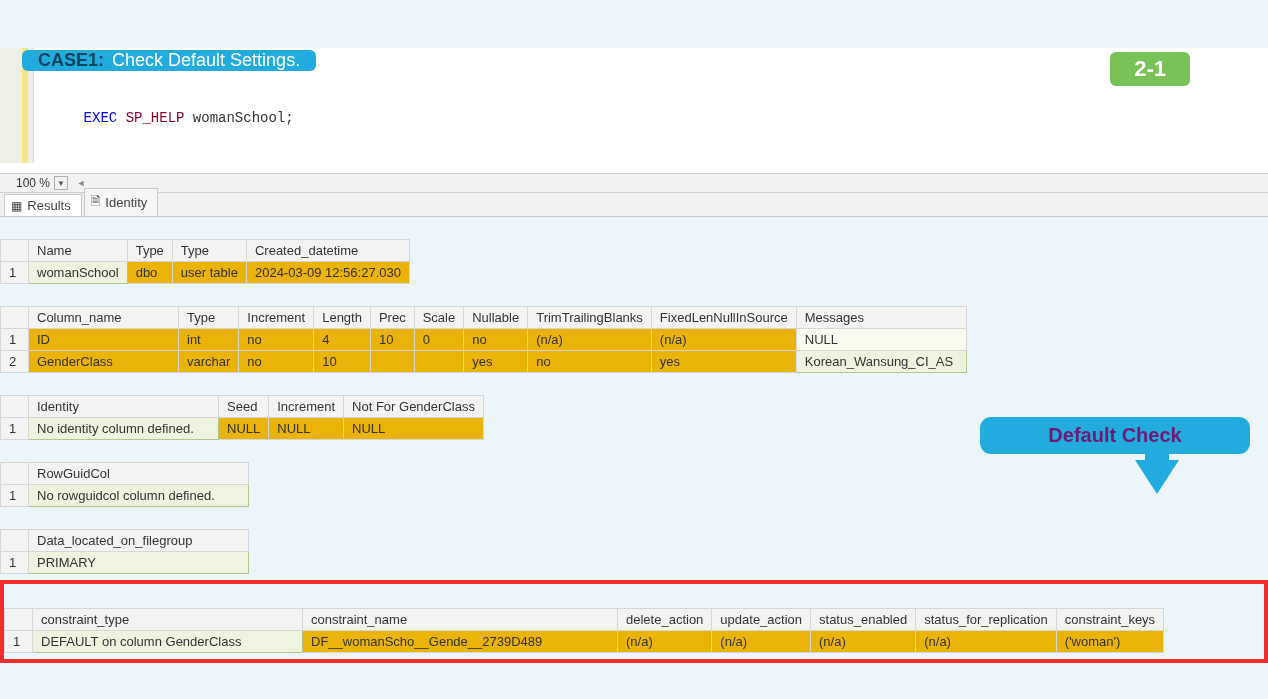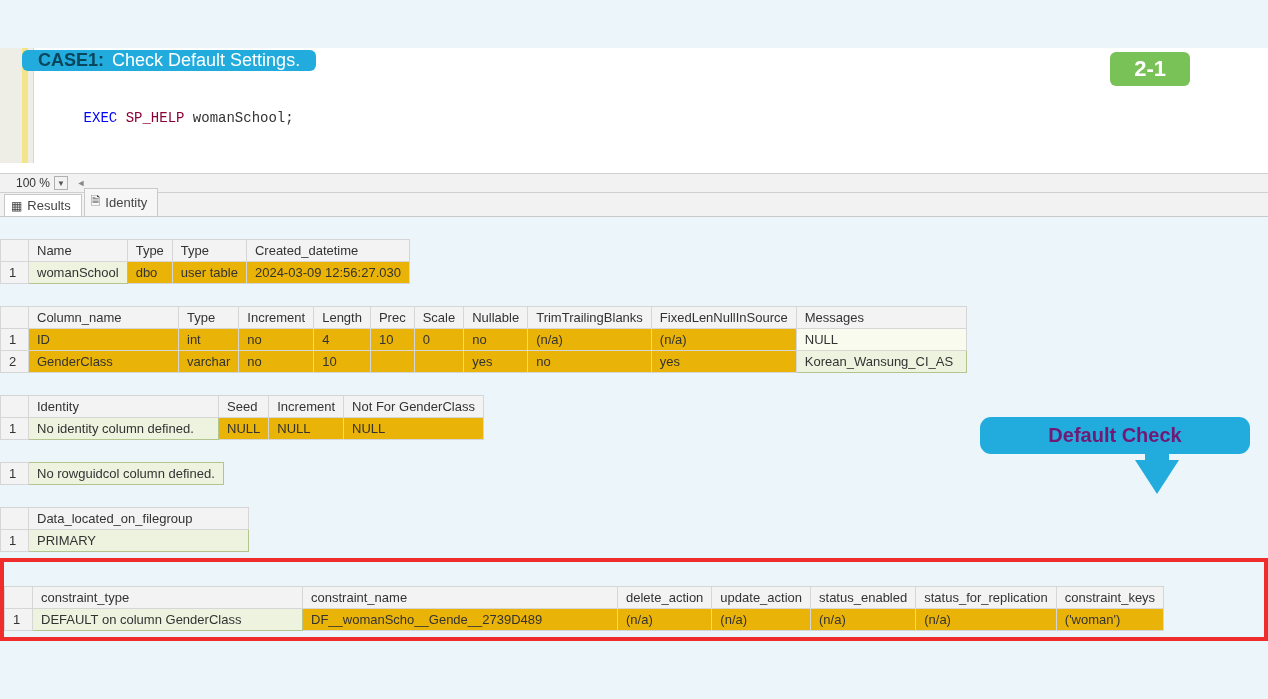--- a/index.html
+++ b/index.html
@@ -324,20 +324,24 @@
       <td class="selcell">No identity column defined.</td>
       <td>NULL</td>
       <td>NULL</td>
       <td>NULL</td>
     </tr>
   </tbody>
     </table>
 
   <table class="rgrid">
     <tbody>
+        <tr>
+      <th></th>
+      <th style="min-width:220px">RowGuidCol</th>
+    </tr>
     <tr>
       <td class="rownum">1</td>
       <td class="selcell">No rowguidcol column defined.</td>
     </tr>
   </tbody>
     </table>
 
   <table class="rgrid">
     <tbody>
         <tr>

